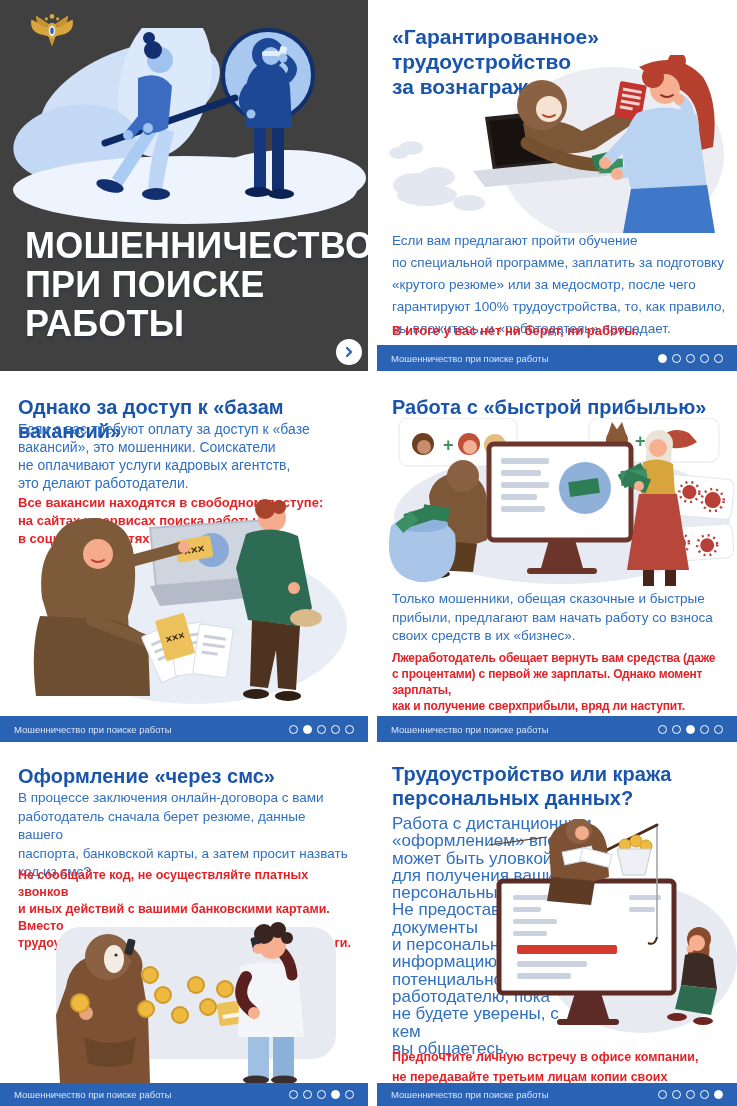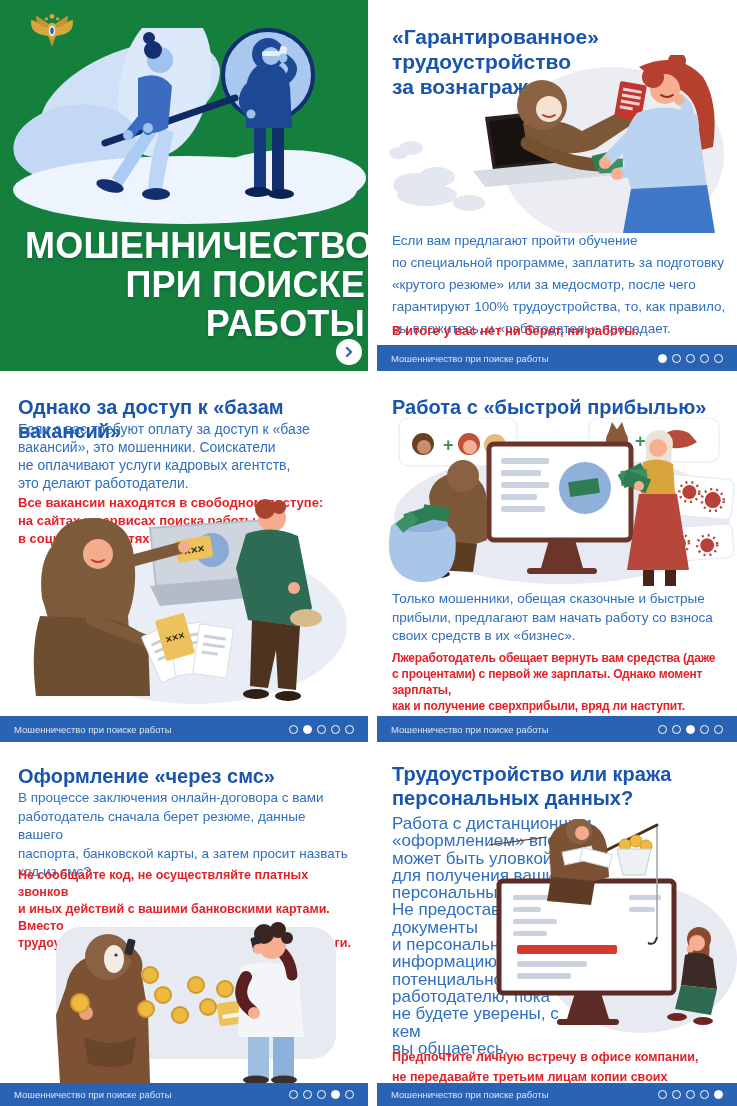--- a/index.html
+++ b/index.html
@@ -1,19 +1,19 @@
 <!DOCTYPE html>
 <html><head>
 <meta charset="utf-8">
 <style>
   html,body{margin:0;padding:0;background:#ffffff;}
   .poster{position:relative;width:737px;height:1106px;background:#ffffff;overflow:hidden;
           font-family:"Liberation Sans","DejaVu Sans",sans-serif;}
   .panel{position:absolute;overflow:hidden;background:#fff;}
-  .panel.blue{background:#15803d;text-align:right;}
+  .panel.blue{background:#404040;}
   
   .cover-title{position:absolute;left:25px;top:226px;width:340px;font-size:36px;font-weight:bold;
                color:#ffffff;line-height:39px;white-space:pre-line;letter-spacing:.2px;
                text-shadow:0 2px 3px rgba(10,30,80,.28);}
   .emblem{position:absolute;left:28px;top:10px;width:48px;height:40px;}
   .next-btn{position:absolute;left:336px;top:339px;width:26px;height:26px;border-radius:50%;
             background:#ffffff;display:flex;align-items:center;justify-content:center;cursor:pointer;}
   .next-btn svg{width:16px;height:16px;}
   
   .slide-title{position:absolute;font-weight:bold;color:#1a55ab;white-space:pre-line;}

